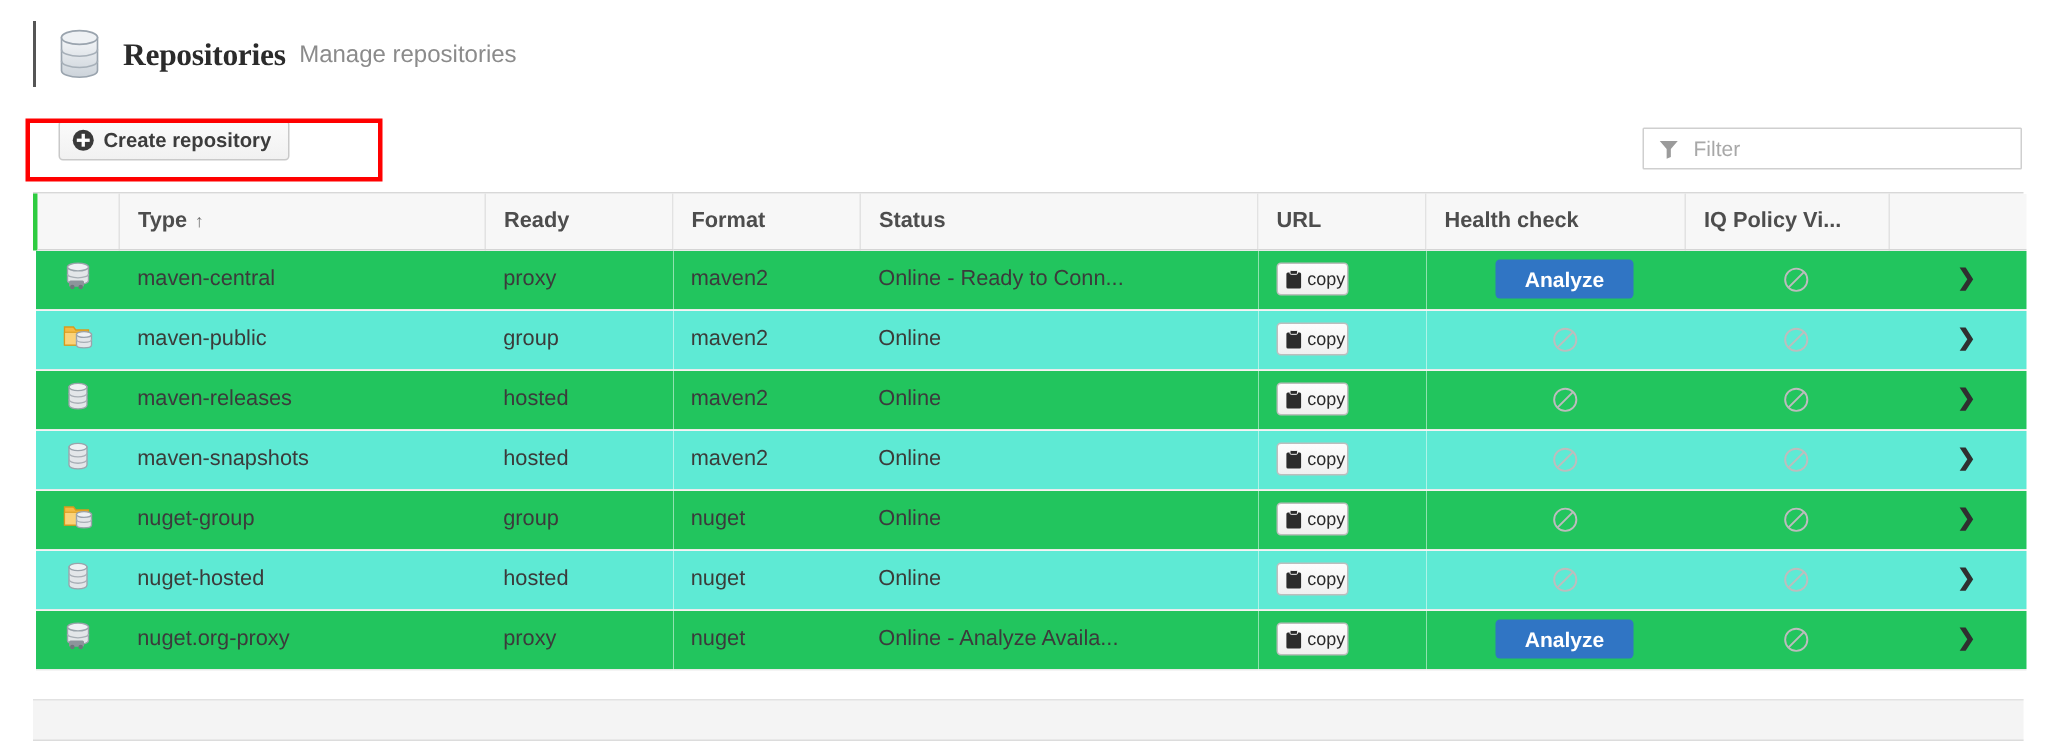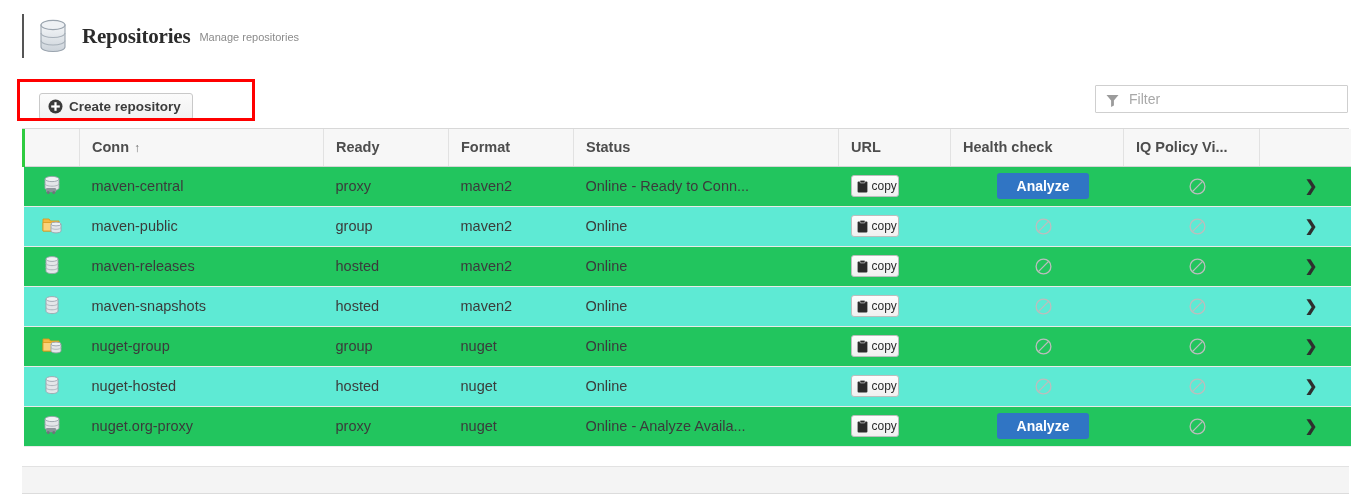--- a/index.html
+++ b/index.html
@@ -47,21 +47,21 @@
     flex: 0 0 auto;
   }
   .page-title {
     font-size: 21px;
     font-weight: bold;
     color: #2b2b2b;
     letter-spacing: -0.2px;
     font-family: Liberation Serif, serif;
   }
   .page-subtitle {
-    font-size: 11px;
+    font-size: 16px;
     color: #8b8b8b;
     margin-left: 9px;
     position: relative;
     top: 1px;
   }
 
   
   .toolbar {
     position: absolute;
     left: 0;
@@ -80,21 +80,21 @@
     top: 0;
     width: 238px;
     height: 42px;
     border: 3px solid #ff0000;
     box-sizing: border-box;
     pointer-events: none;
   }
   .btn-create {
     position: absolute;
     left: 22px;
-    top: 14px;
+    top: 1px;
     height: 27px;
     padding: 0 11px 0 8px;
     display: flex;
     align-items: center;
     background: linear-gradient(#fbfbfb, #f1f1f1);
     border: 1px solid #c9c9c9;
     border-radius: 3px;
     font-size: 13.5px;
     font-weight: bold;
     color: #3c3c3c;
@@ -309,21 +309,21 @@
       <col style="width:265px">
       <col style="width:112px">
       <col style="width:173px">
       <col style="width:136px">
       <col style="width:91px">
     </colgroup>
     <thead>
       <tr>
         <th class="icon-col"></th>
         <th>
-          <span>Conn</span><span class="sort-arrow">↑</span>
+          <span>Type</span><span class="sort-arrow">↑</span>
         </th>
         <th>Ready</th>
         <th>Format</th>
         <th>Status</th>
         <th>URL</th>
         <th>Health check</th>
         <th>IQ Policy Vi...</th>
         <th class="last-col"></th>
       </tr>
     </thead>

